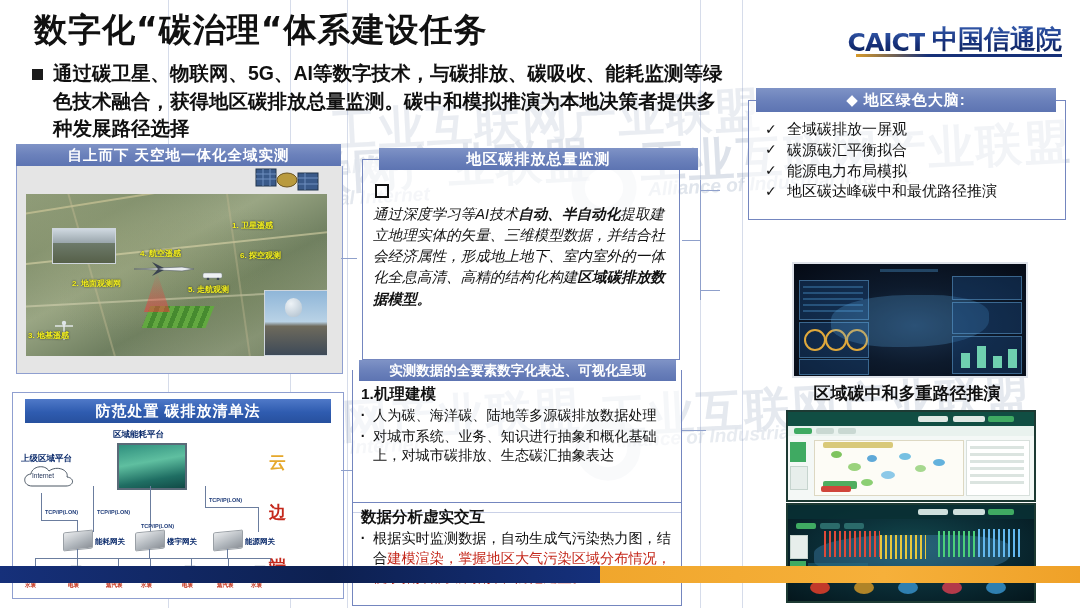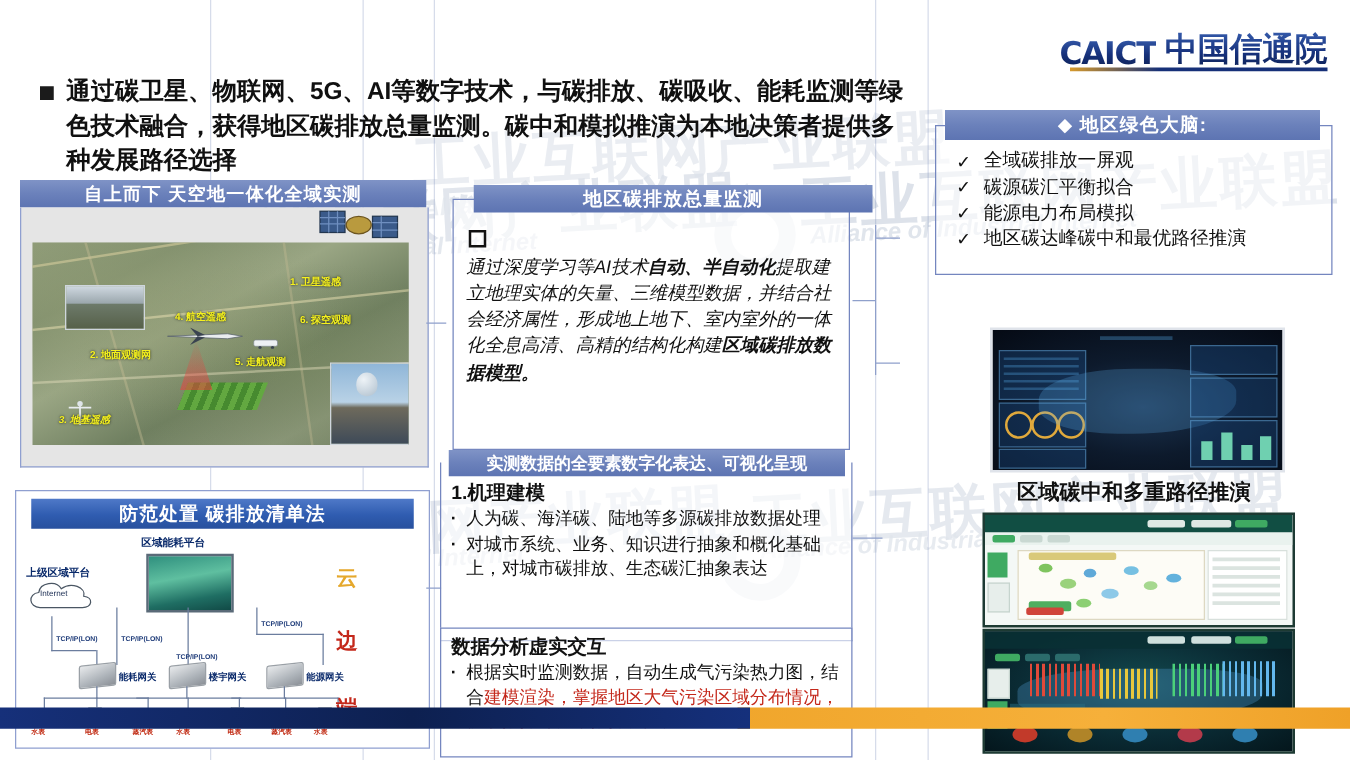--- a/index.html
+++ b/index.html
@@ -197,20 +197,21 @@
         <circle cx="50" cy="50" r="20" fill="#fff"></circle>
       </svg>
   </div>
 
   <div class="vguide" style="left:168px;"></div>
   <div class="vguide" style="left:290px;"></div>
   <div class="vguide" style="left:347px;"></div>
   <div class="vguide" style="left:700px;"></div>
   <div class="vguide" style="left:742px;"></div>
 
+  <div class="title">数字化“碳治理“体系建设任务</div>
 
   <div class="logo">
     <span class="caict">CAICT</span>
     <span class="cn">中国信通院</span>
   </div>
   <div class="logo-underline"></div>
 
   <div class="lead">
     <div class="sq"></div>
     <div class="txt">通过碳卫星、物联网、5G、AI等数字技术，与碳排放、碳吸收、能耗监测等绿色技术融合，获得地区碳排放总量监测。碳中和模拟推演为本地决策者提供多种发展路径选择</div>
@@ -271,21 +272,21 @@
           </svg>
       </div>
 
       <div class="inset inset-a"></div>
       <div class="inset inset-b">
         <div class="balloon" style="left:20px;top:7px;"></div>
       </div>
 
       <div class="sat-lbl" style="left:206px;top:26px;">1. 卫星遥感</div>
       <div class="sat-lbl" style="left:46px;top:84px;">2. 地面观测网</div>
-      <div class="sat-lbl" style="left:21px;top:136px;font-style:italic;">3. 地基遥感</div>
+      <div class="sat-lbl" style="left:2px;top:136px;">3. 地基遥感</div>
       <div class="sat-lbl" style="left:114px;top:54px;">4. 航空遥感</div>
       <div class="sat-lbl" style="left:162px;top:90px;">5. 走航观测</div>
       <div class="sat-lbl" style="left:214px;top:56px;">6. 探空观测</div>
     </div>
   </div>
 
   <div id="left-bot">
     <div class="hdrbar">防范处置  碳排放清单法</div>
 
     <div class="net">

